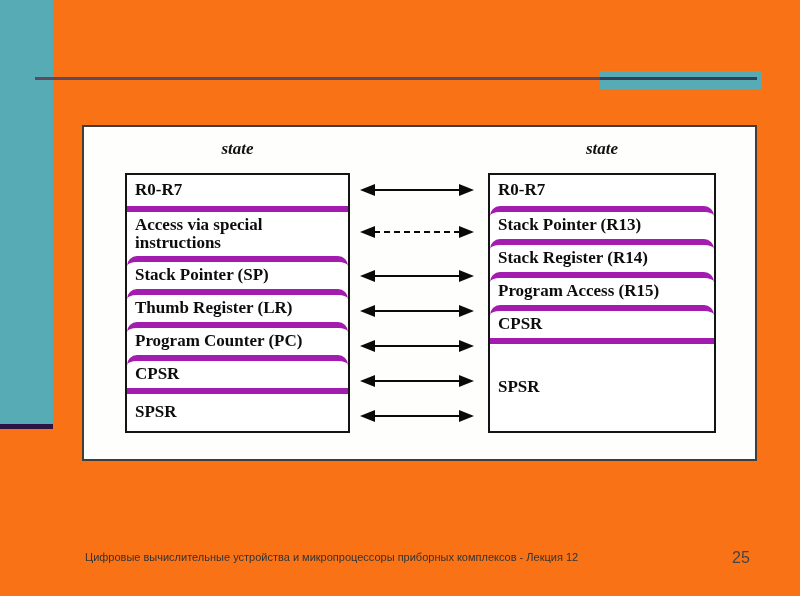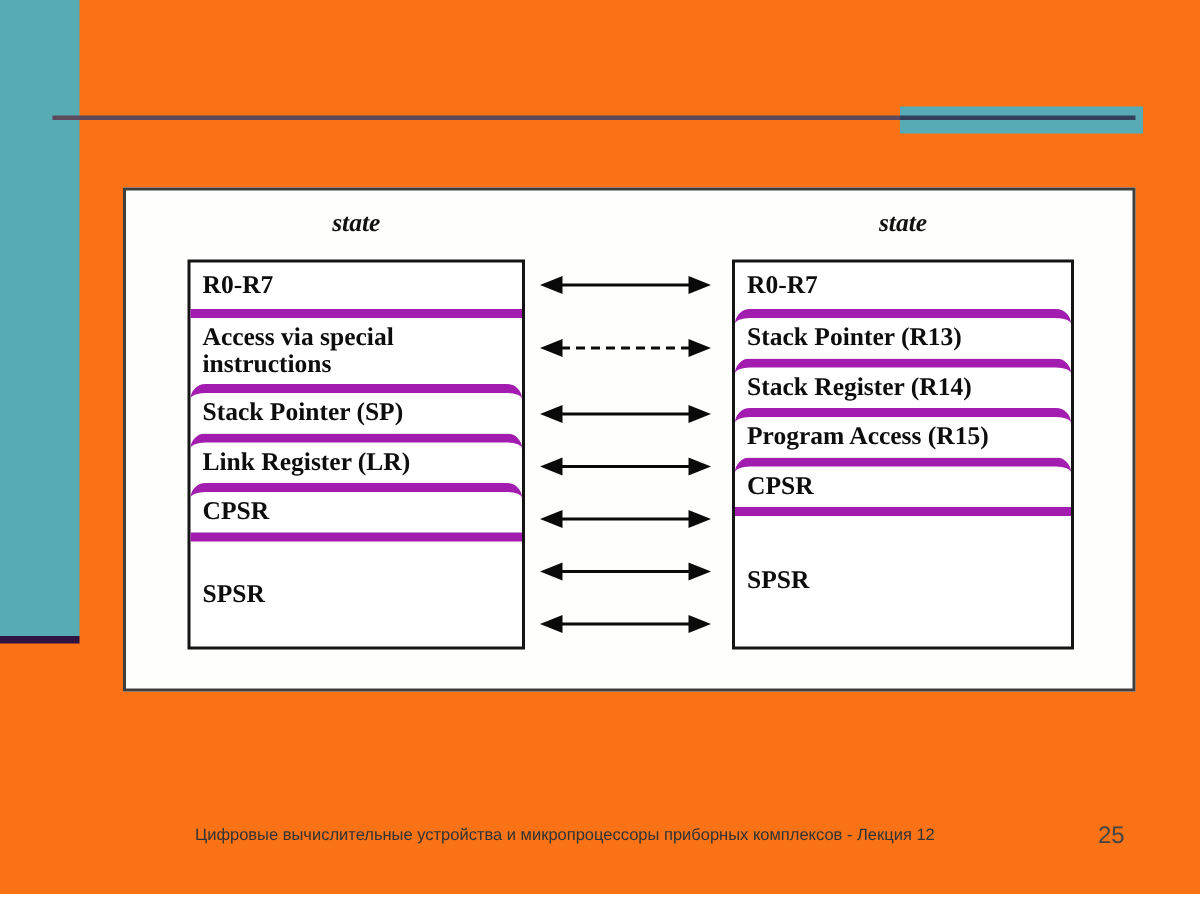--- a/index.html
+++ b/index.html
@@ -51,21 +51,21 @@
   .head{width:0; height:0; border-top:6px solid transparent; border-bottom:6px solid transparent;}
   .head.lh{border-right:15px solid #0a0a0a;}
   .head.rh{border-left:15px solid #0a0a0a;}
   .shaft{flex:1; height:0; border-top:2.5px solid #0a0a0a; margin:0 -1px;}
   .shaft.dashed{border-top-style:dashed;}
   
   .caption{
     position:absolute; left:60px; top:477px; width:690px;
     text-align:center; font-style:italic; font-size:19px; line-height:1.35; color:#1a1a1a;
   }
-  .footer-text{position:absolute; left:85px; top:551px; font-size:11px; color:#333;margin-left:45px;}
+  .footer-text{position:absolute; left:85px; top:551px; font-size:11px; color:#333;}
   .page-number{position:absolute; left:732px; top:549px; font-size:16px; color:#444;}
 </style>
 </head>
 <body>
 
 <div class="slide">
 
   <div class="sidebar"></div>
   <div class="sidebar-underline"></div>
 
@@ -75,21 +75,22 @@
 
   <div class="diagram-box">
 
     <div class="state-header left">state</div>
     <div class="state-header right">state</div>
 
     <div class="reg-table left">
       <div class="reg-row rh1">R0-R7</div>
       <div class="reg-row rh2">Access via special instructions</div>
       <div class="reg-row rh3">Stack Pointer (SP)</div>
-      <div class="reg-row rh3">Link Register (LR)</div>
+      <div class="reg-row rh3">Thumb Register (LR)</div>
+      <div class="reg-row rh3">Program Counter (PC)</div>
       <div class="reg-row rh3">CPSR</div>
       <div class="reg-row rhl">SPSR</div>
     </div>
 
     <div class="arrows">
       <div class="arrow">
           <span class="head lh"></span>
           <span class="shaft"></span>
           <span class="head rh"></span>
         </div>

